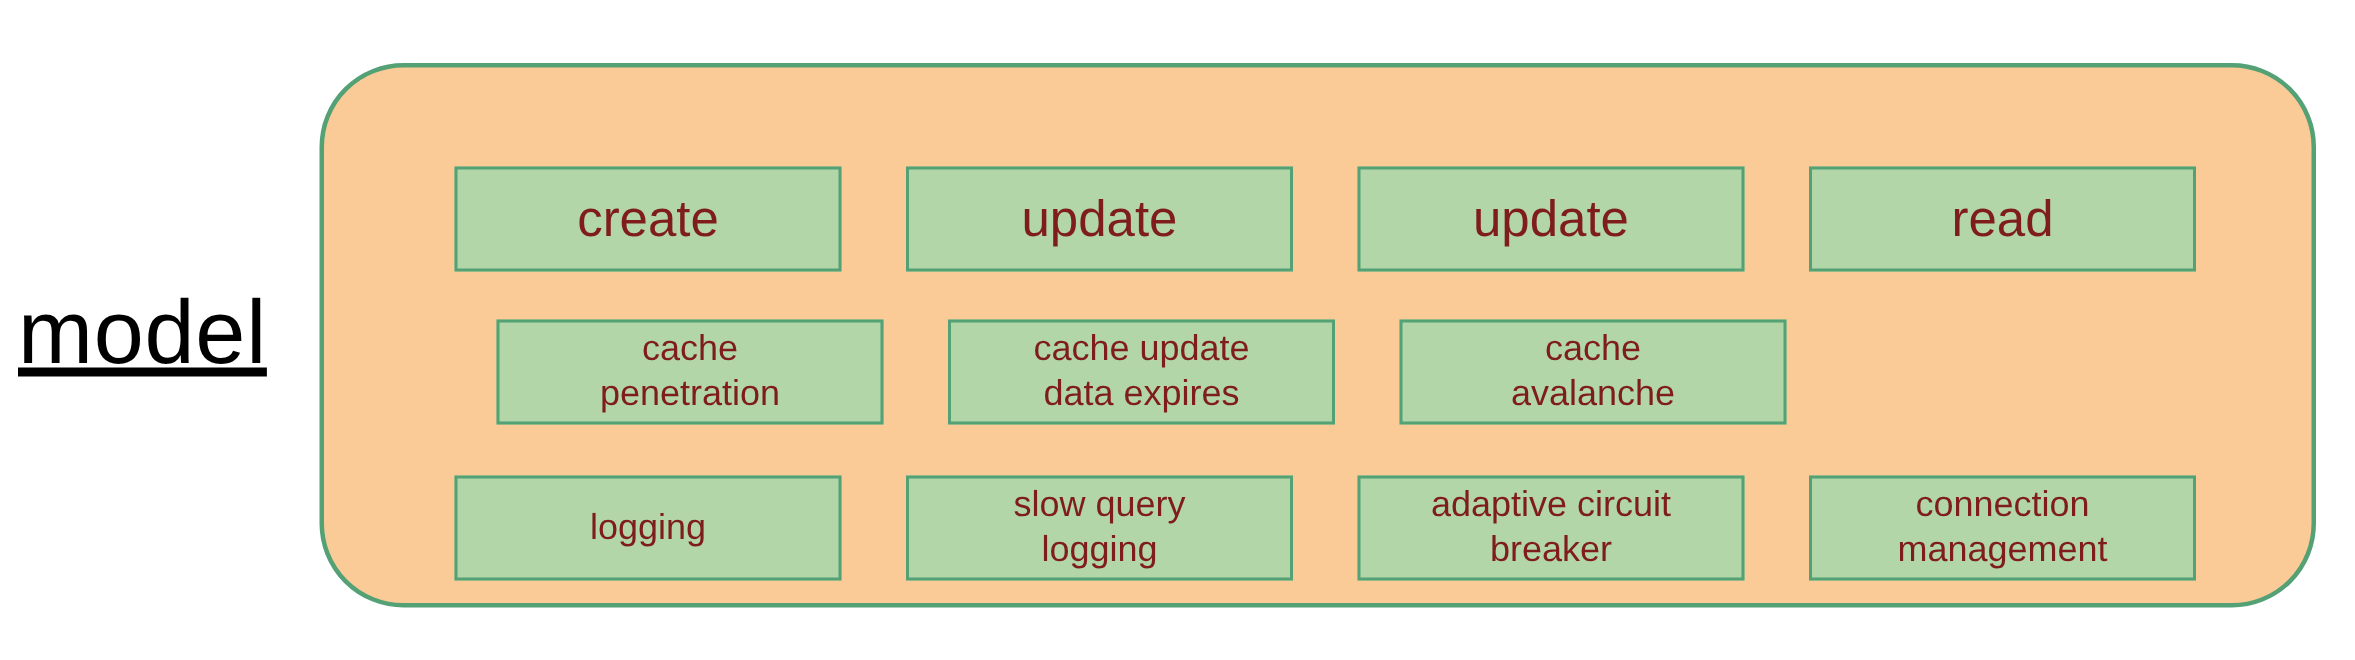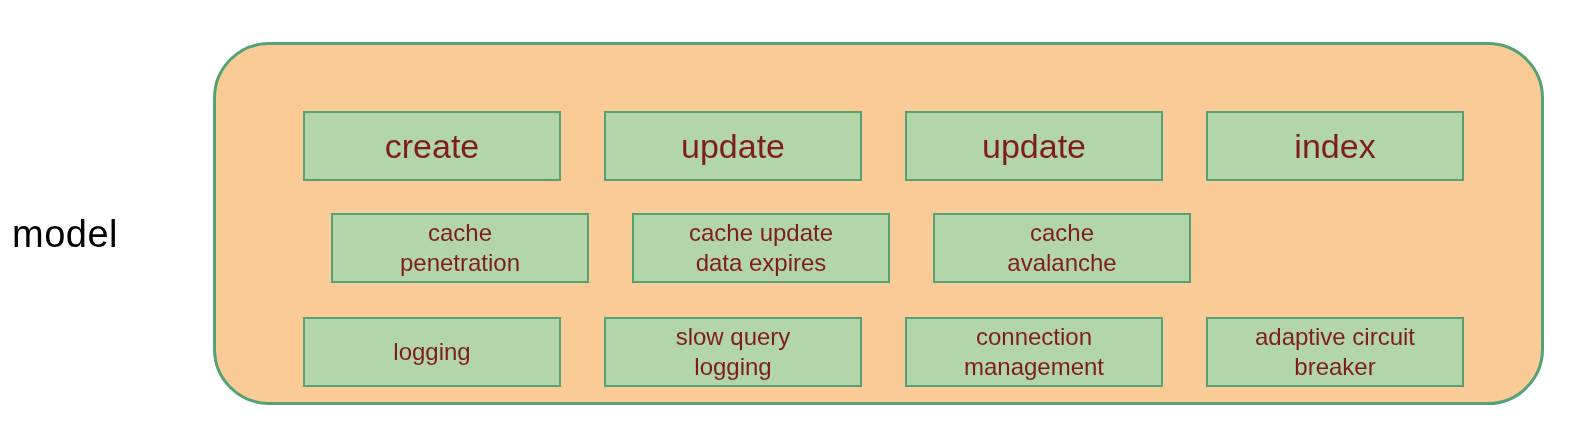--- a/index.html
+++ b/index.html
@@ -11,25 +11,26 @@
   .stage {
     position: relative;
     width: 1570px;
     height: 440px;
     background: #ffffff;
     overflow: hidden;
   }
   .model-label {
     position: absolute;
     left: 12px;
-    top: 208px;
-    font-size: 38px;
+    top: 196px;
+    font-size: 60px;
     line-height: 52px;
     color: #000000;
     letter-spacing: 0.5px;
+    text-decoration: underline;
   }
   .container {
     position: absolute;
     left: 213px;
     top: 42px;
     width: 1331px;
     height: 363px;
     box-sizing: border-box;
     background: var(--container-fill);
     border: 3px solid var(--stroke);
@@ -70,36 +71,36 @@
 <div class="stage">
 
   <div class="model-label">model</div>
 
   <div class="container">
 
     <div class="row row-operations">
       <div class="box primary">create</div>
       <div class="box primary">update</div>
       <div class="box primary">update</div>
-      <div class="box primary">index</div>
+      <div class="box primary">read</div>
     </div>
 
     <div class="row row-cache">
       <div class="box">cache
 penetration</div>
       <div class="box">cache update
 data expires</div>
       <div class="box">cache
 avalanche</div>
     </div>
 
     <div class="row row-reliability">
       <div class="box">logging</div>
       <div class="box">slow query
 logging</div>
+      <div class="box">adaptive circuit
+breaker</div>
       <div class="box">connection
 management</div>
-      <div class="box">adaptive circuit
-breaker</div>
     </div>
 
   </div>
 </div>
 
 </body></html>

